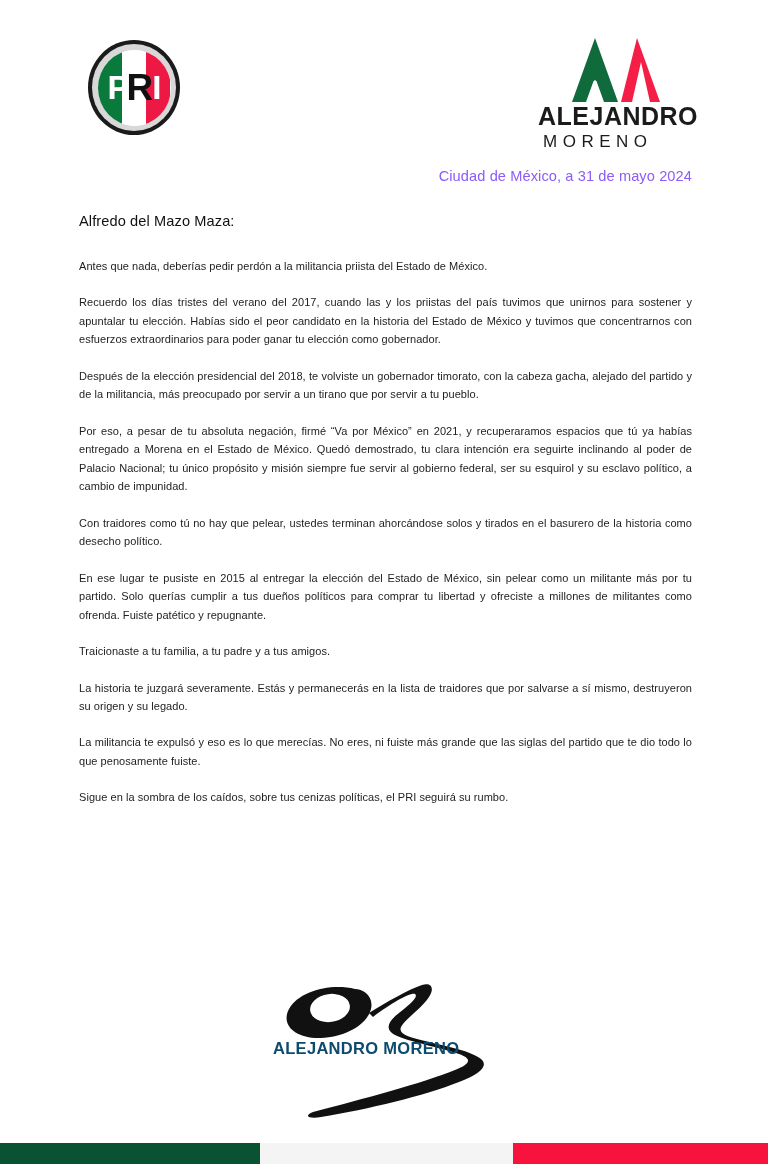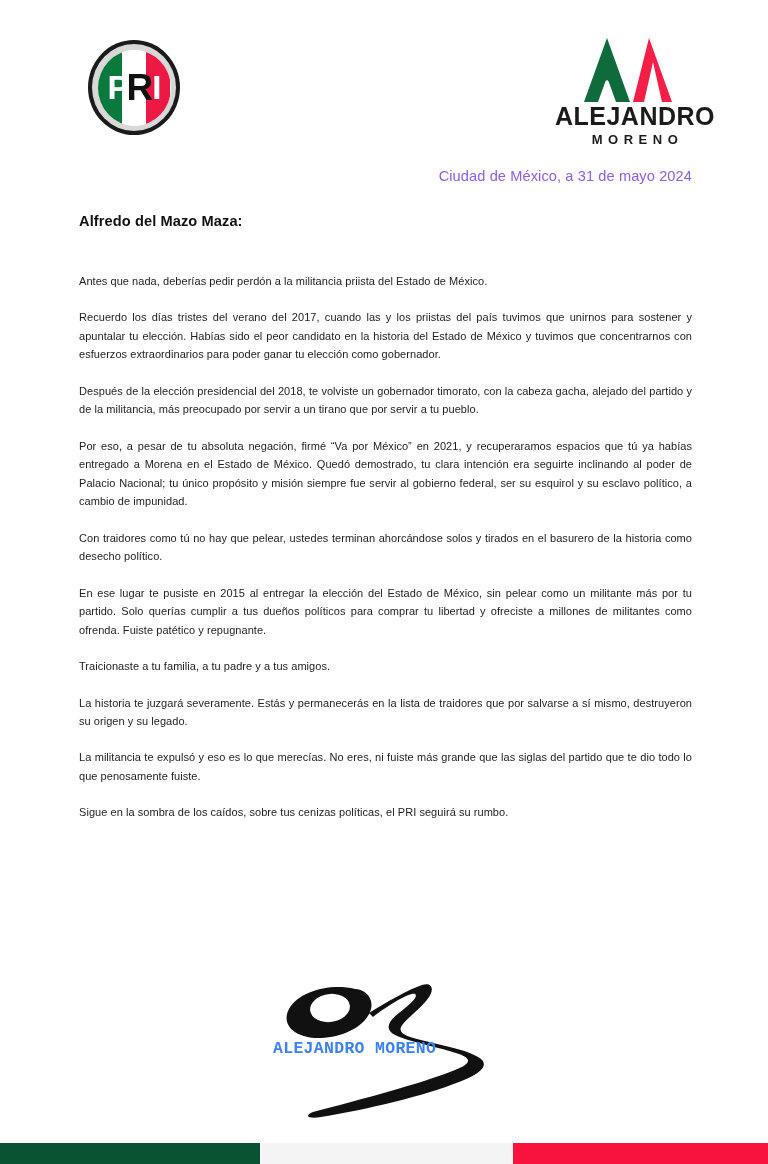--- a/index.html
+++ b/index.html
@@ -79,39 +79,38 @@
     line-height: 1;
     display: inline-block;
   }
   .pri-letters .l-p { color: #ffffff; margin-right: -1px; }
   .pri-letters .l-r { color: #111111; font-size: 37px; margin: 0 -1px; }
   .pri-letters .l-i { color: #ffffff; margin-left: 1px; }
 
   
   .am-brand {
     position: absolute;
-    right: 48px;
+    right: 60px;
     top: 36px;
     width: 170px;
-    text-align: center;
   }
   .am-mark { width: 170px; height: 66px; display: block; }
   .am-name {
     font-family: "Liberation Sans", sans-serif;
     font-weight: bold;
     font-size: 25px;
     letter-spacing: 0.5px;
     color: #1b1b1b;
     line-height: 1;
     margin-top: 2px;
   }
   .am-sub {
     font-family: "Liberation Sans", sans-serif;
-    font-weight: bold;
-    font-size: 13px;
+    font-weight: normal;
+    font-size: 17px;
     letter-spacing: 5.5px;
     color: #1b1b1b;
     line-height: 1;
     margin-top: 4px;
     padding-left: 5px;
   }
 
   
   .letter {
     position: absolute;
@@ -123,24 +122,24 @@
   .date-line {
     text-align: right;
     font-size: 14.6px;
     color: #8b5cf6;
     letter-spacing: 0.1px;
     margin-bottom: 29px;
   }
 
   .salutation {
     font-size: 14.6px;
-    font-weight: bold;
+    font-weight: normal;
     color: #111111;
     letter-spacing: 0.1px;
-    margin-bottom: 43px;
+    margin-bottom: 28px;
   }
 
   .para {
     font-size: 11px;
     color: #1d1d1d;
     line-height: 1.68;
     text-align: justify;
     text-justify: inter-word;
     margin-bottom: 18px;
     letter-spacing: 0.05px;
@@ -164,25 +163,25 @@
   .signature-svg {
     position: absolute;
     left: 0; top: 0;
     width: 250px;
     height: 145px;
   }
   .signature-name {
     position: absolute;
     left: 14px;
     top: 64px;
-    font-family: Liberation Mono, monospace;
+    font-family: Liberation Sans, sans-serif;
     font-weight: bold;
     font-size: 16.5px;
     letter-spacing: 0.3px;
-    color: #3b82f6;
+    color: #0c4a6e;
     white-space: nowrap;
   }
 
   
   .footer-bar {
     position: absolute;
     left: 0;
     bottom: 0;
     width: 768px;
     height: 21px;

